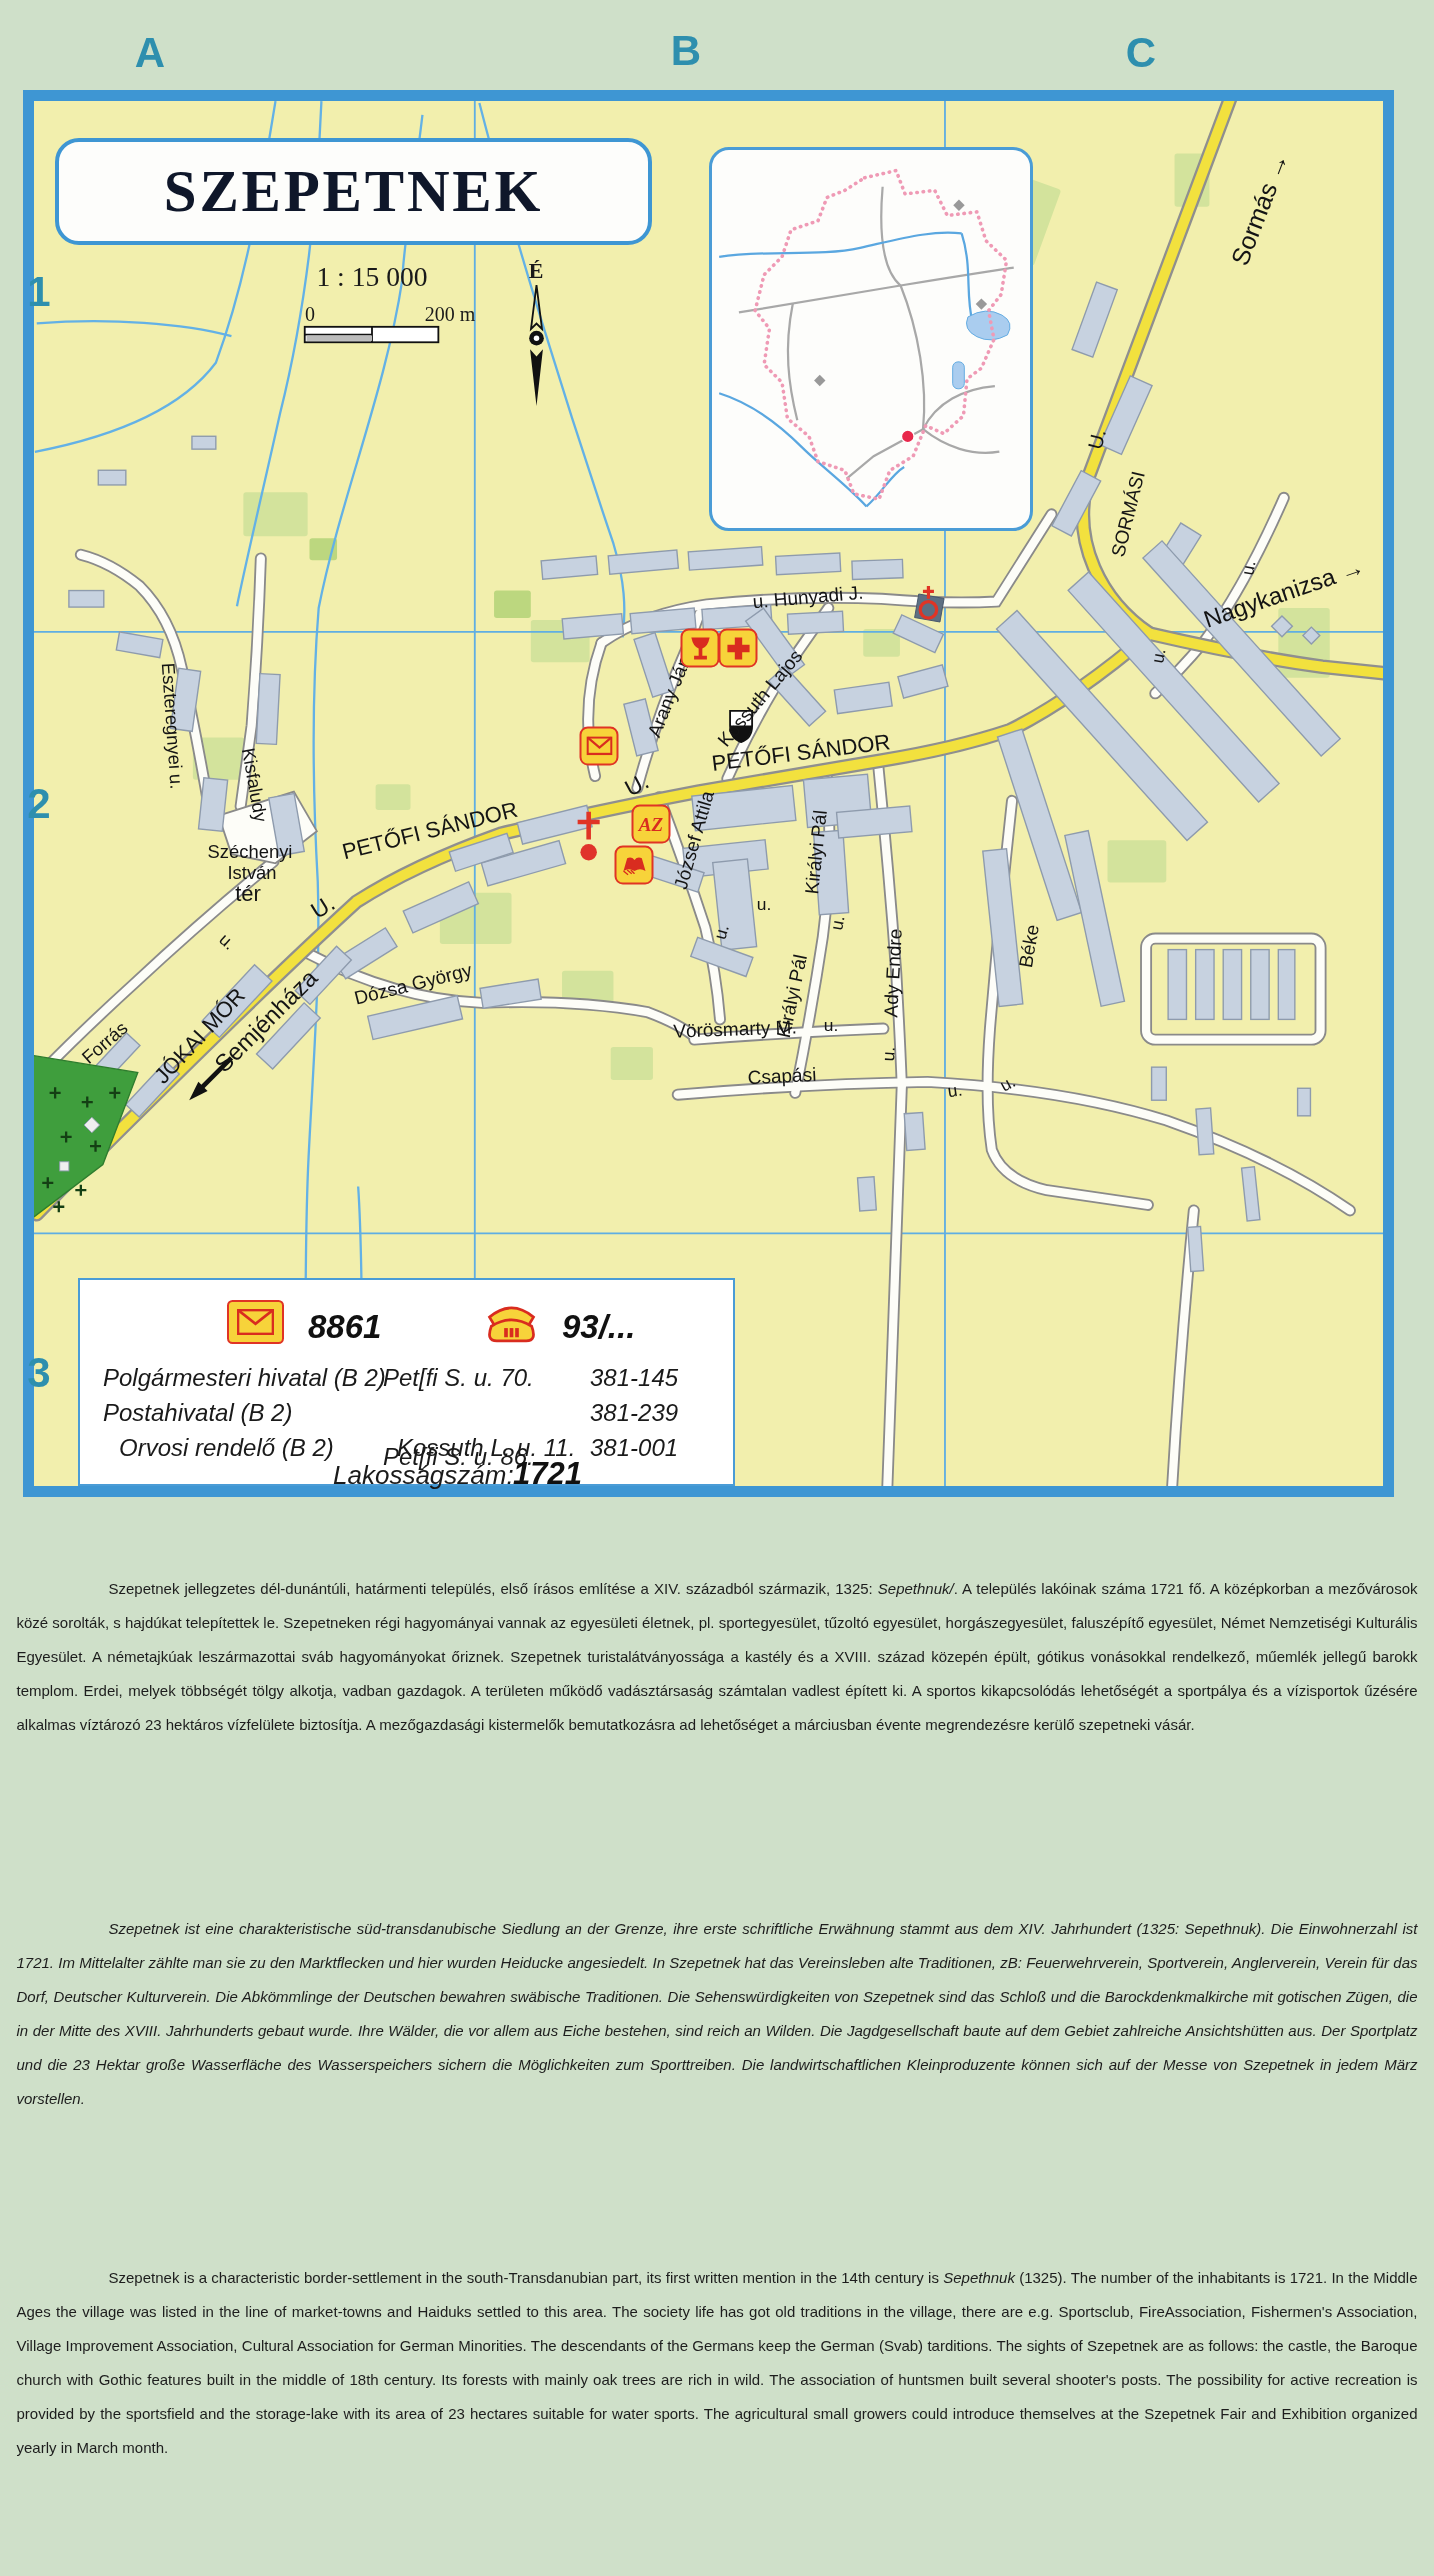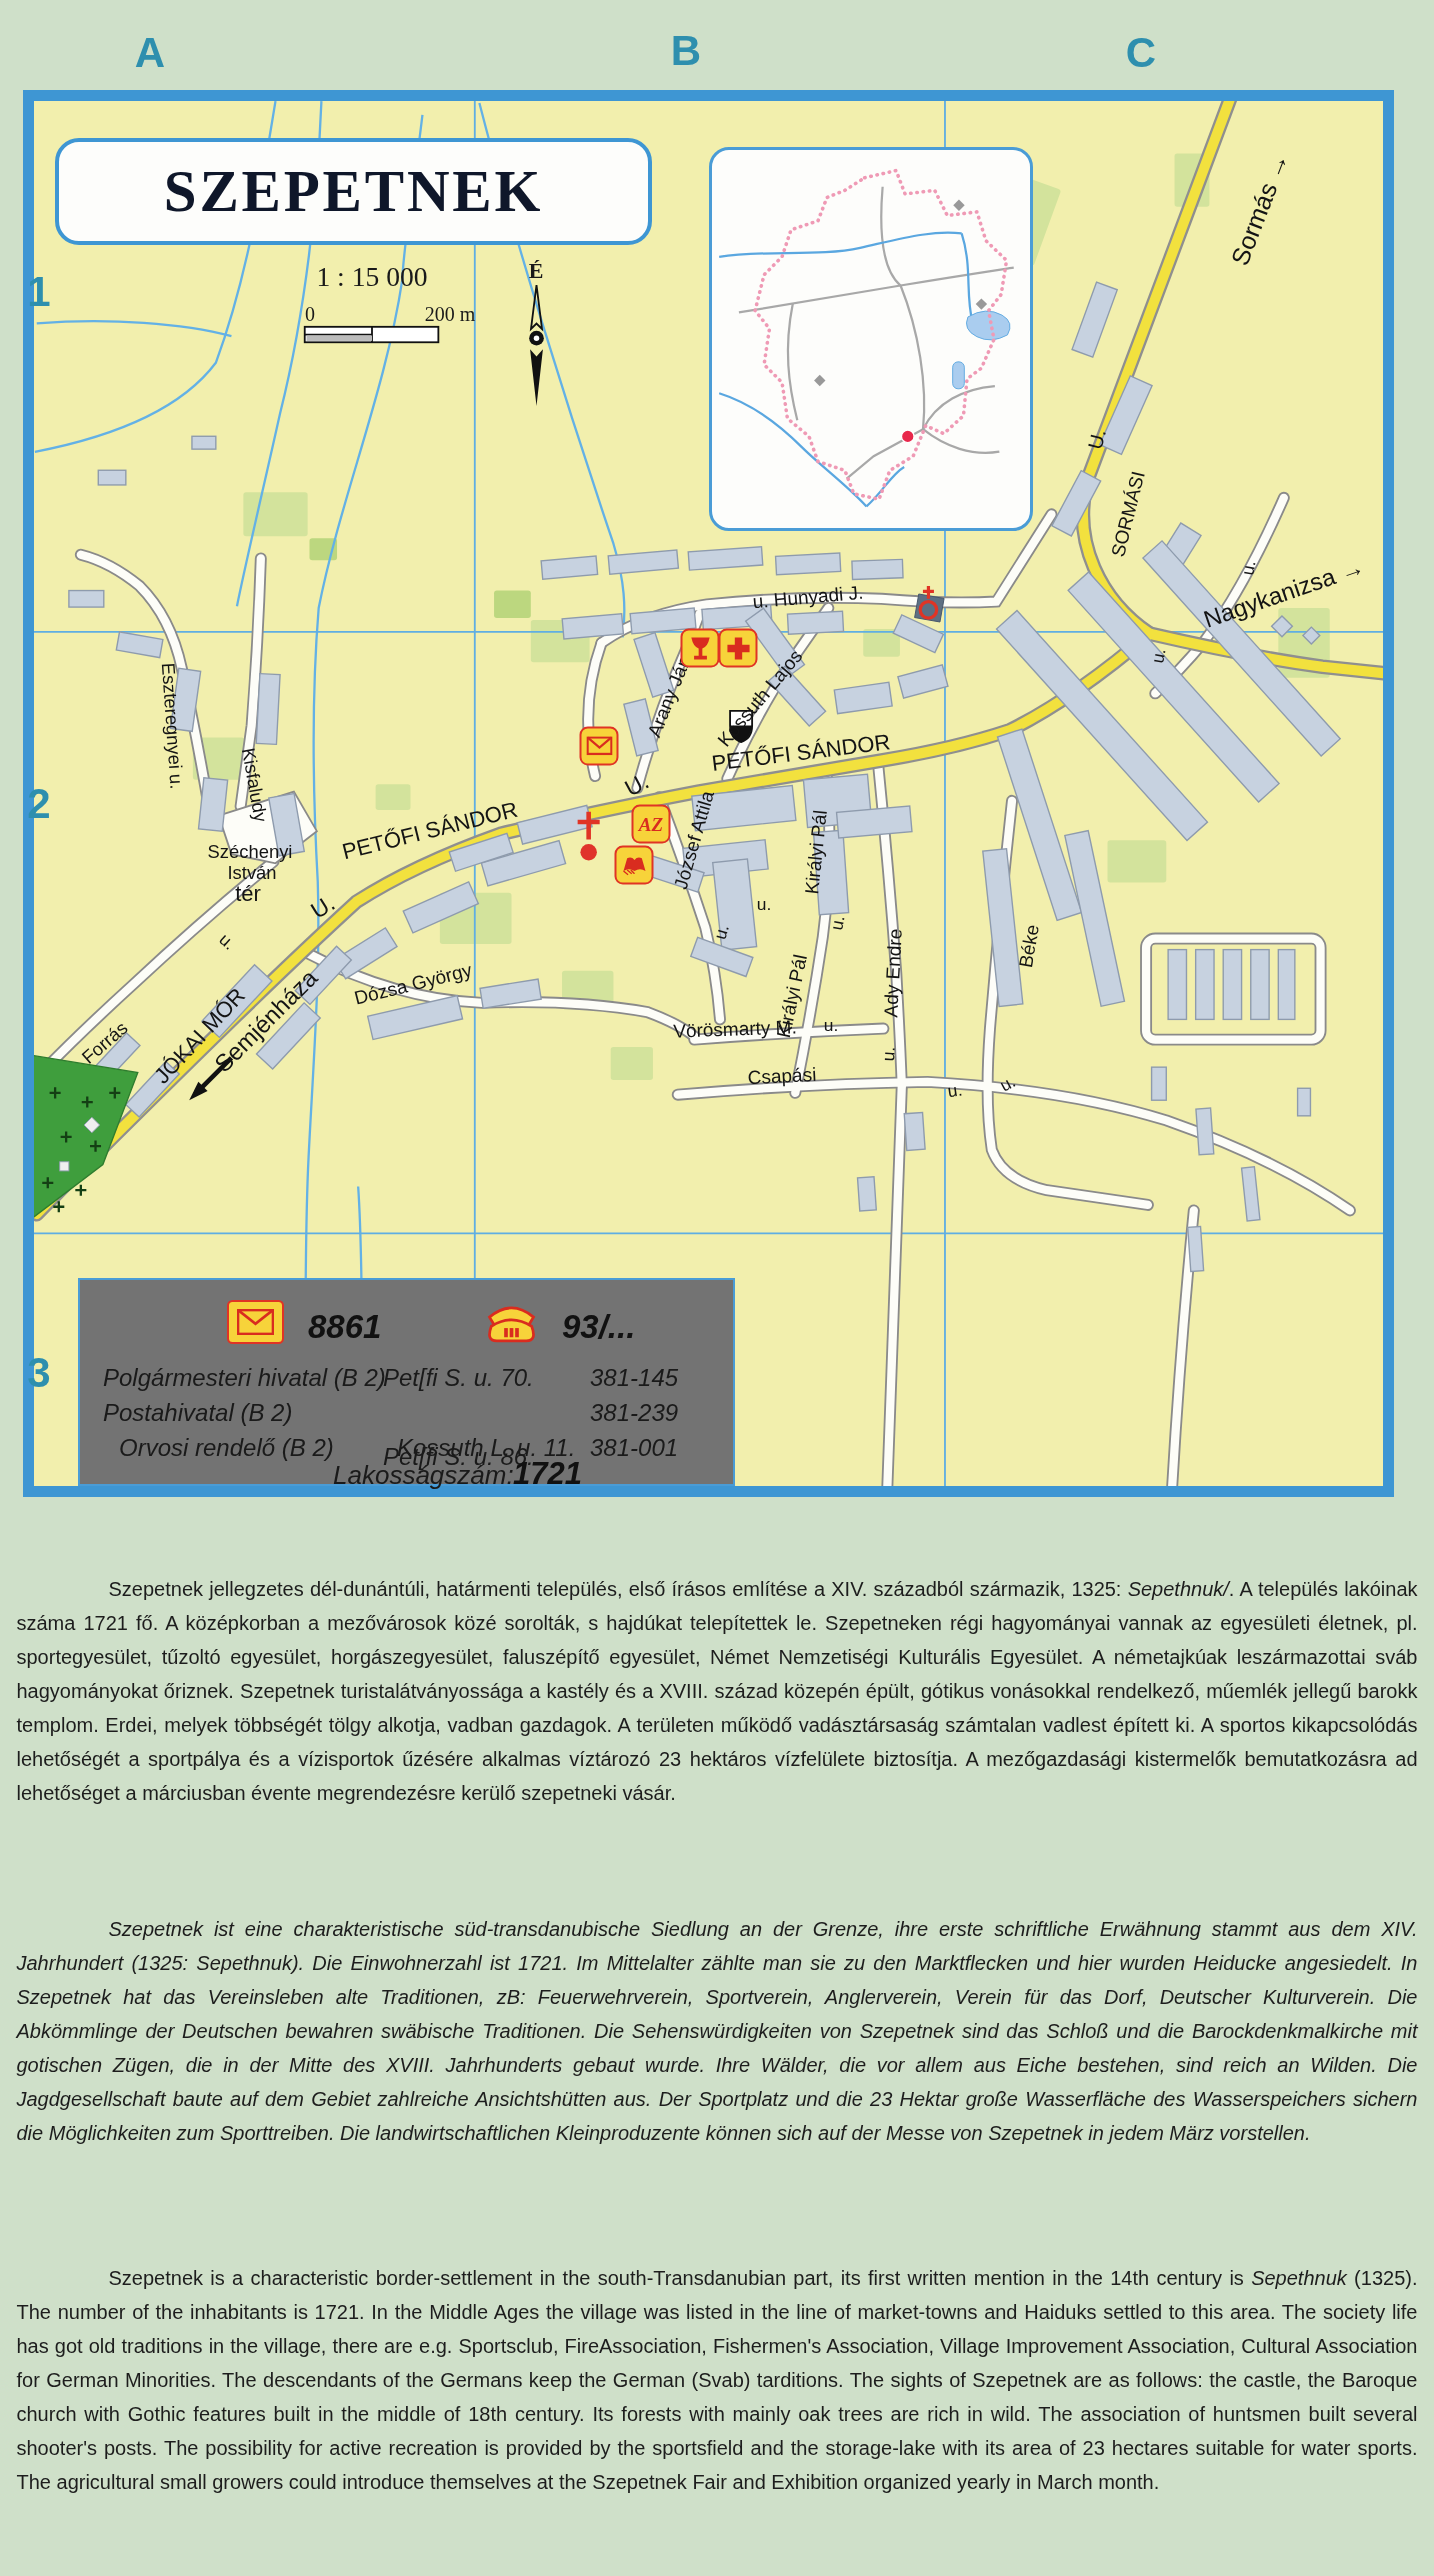--- a/index.html
+++ b/index.html
@@ -28,27 +28,27 @@
        background:#fdfdfb;border:3.7px solid #4a9cd6;border-radius:20px;
        box-sizing:border-box;overflow:hidden;}
   
   .poi{position:absolute;width:39px;height:39px;transform:translate(-50%,-50%);
        background:#f7d33a;border:2.8px solid #e03425;border-radius:8.3px;
        box-sizing:border-box;display:flex;align-items:center;justify-content:center;}
   .poi .az{font-family:"Liberation Serif",serif;font-style:italic;font-weight:bold;
        font-size:19px;color:#d92c1f;}
   
   .legend{position:absolute;left:78px;top:1278px;width:657px;height:208px;
-       background:#737373;border:2.8px solid #4a9cd6;box-sizing:border-box;}
+       background:#ffffff;border:2.8px solid #4a9cd6;box-sizing:border-box;}
   .lg-abs{position:absolute;white-space:nowrap;}
   .lg-num{font-style:italic;font-weight:bold;font-size:33px;color:#111;}
   .lg-row{font-style:italic;font-size:24px;color:#1a1a1a;}
   
   .para{position:absolute;left:16.5px;width:1401px;text-align:justify;
-       font-size:20px;line-height:34px;color:#1d1d1d;text-indent:92px;}
+       font-size:15px;line-height:34px;color:#1d1d1d;text-indent:92px;}
   .para i{font-style:italic;}
   .para-de{font-style:italic;}
 </style>
 </head>
 <body>
 
 <div class="map-frame"></div>
 
 <svg class="map-svg" viewBox="37 110 1469 1508">
 

